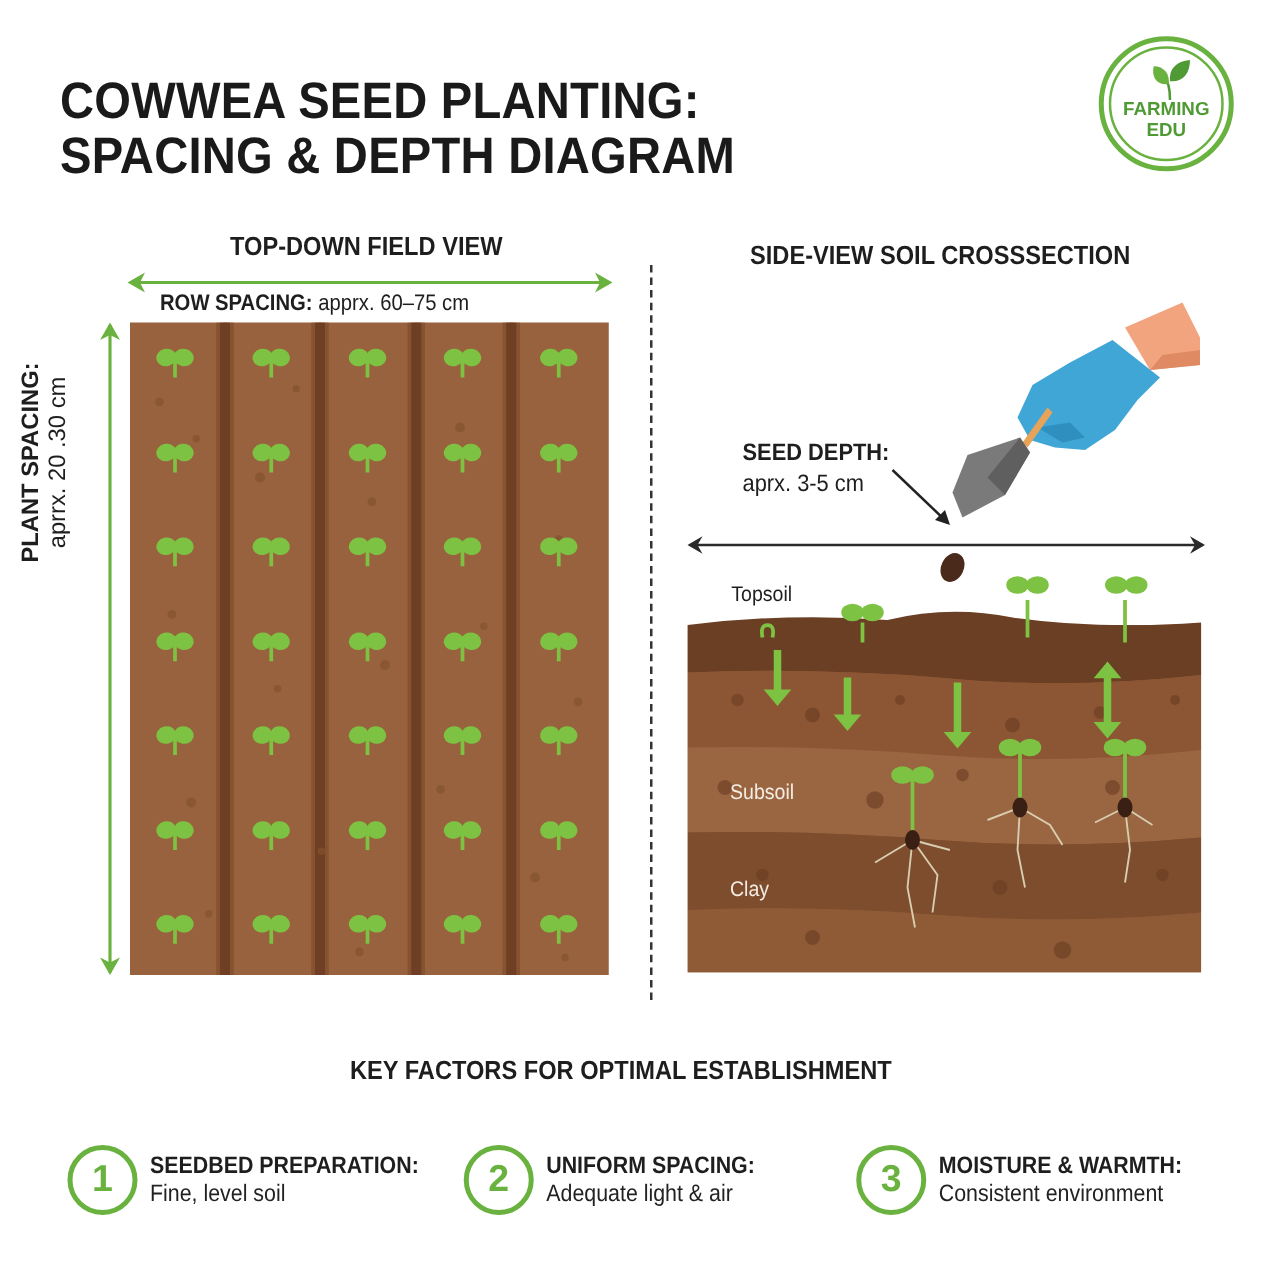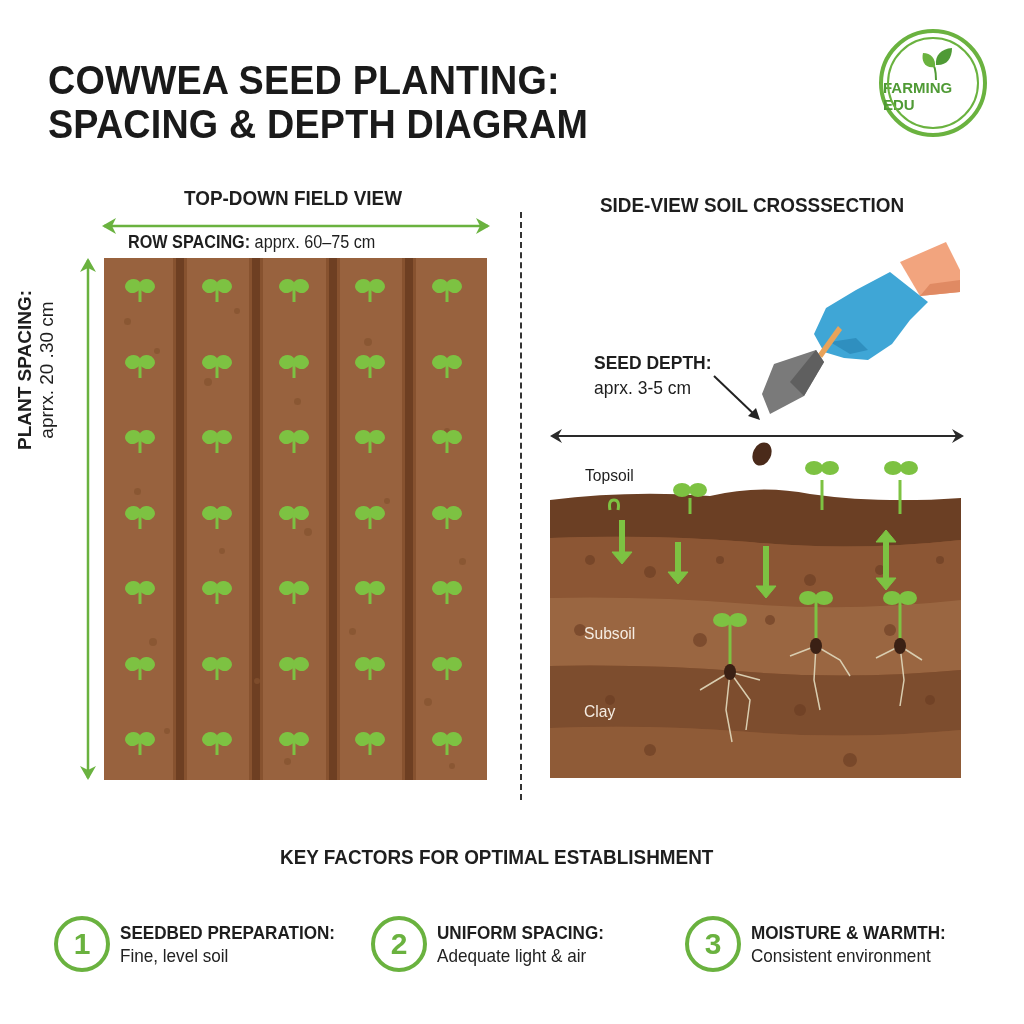--- a/index.html
+++ b/index.html
@@ -5,21 +5,21 @@
     * { box-sizing: border-box; margin: 0; padding: 0; }
     html, body { width: 1024px; height: 1024px; background: #ffffff; overflow: hidden; }
     body { position: relative; font-family: "Liberation Sans", "DejaVu Sans", sans-serif; color: #1c1c1c; }
 
     .title { position: absolute; left: 48px; top: 58px; font-size: 41px; line-height: 44px; font-weight: 700; letter-spacing: 0.2px; color: #1a1a1a; transform: scaleX(0.92); transform-origin: left top; }
     .title span { display: block; }
 
     .logo { position: absolute; left: 879px; top: 29px; width: 108px; height: 108px; border-radius: 50%; border: 4px solid #6ab23f; background: #fff; }
     .logo::after { content: ""; position: absolute; inset: 4px; border-radius: 50%; border: 2px solid #6ab23f; }
     .logo svg { position: absolute; left: 38px; top: 14px; }
-    .logo-text { position: absolute; left: 0; right: 0; top: 46px; font-weight: 700; color: #4f9a35; font-size: 15px; line-height: 17px; }
+    .logo-text { position: absolute; left: 0; right: 0; top: 46px; text-align: center; font-weight: 700; color: #4f9a35; font-size: 15px; line-height: 17px; }
     .logo-text span { display: block; }
 
     .section-title { position: absolute; font-weight: 700; font-size: 21px; color: #1e1e1e; transform: scaleX(0.9); }
     .st-left { left: 184px; top: 186px; transform-origin: left top; }
     .st-right { left: 600px; top: 193px; transform-origin: left top; }
 
     .row-label { position: absolute; left: 128px; top: 232px; font-size: 18px; font-weight: 500; color: #1e1e1e; transform: scaleX(0.9); transform-origin: left top; }
     .row-label b { font-weight: 700; }
 
     .divider { position: absolute; left: 520px; top: 212px; height: 588px; border-left: 2px dashed #333; }

